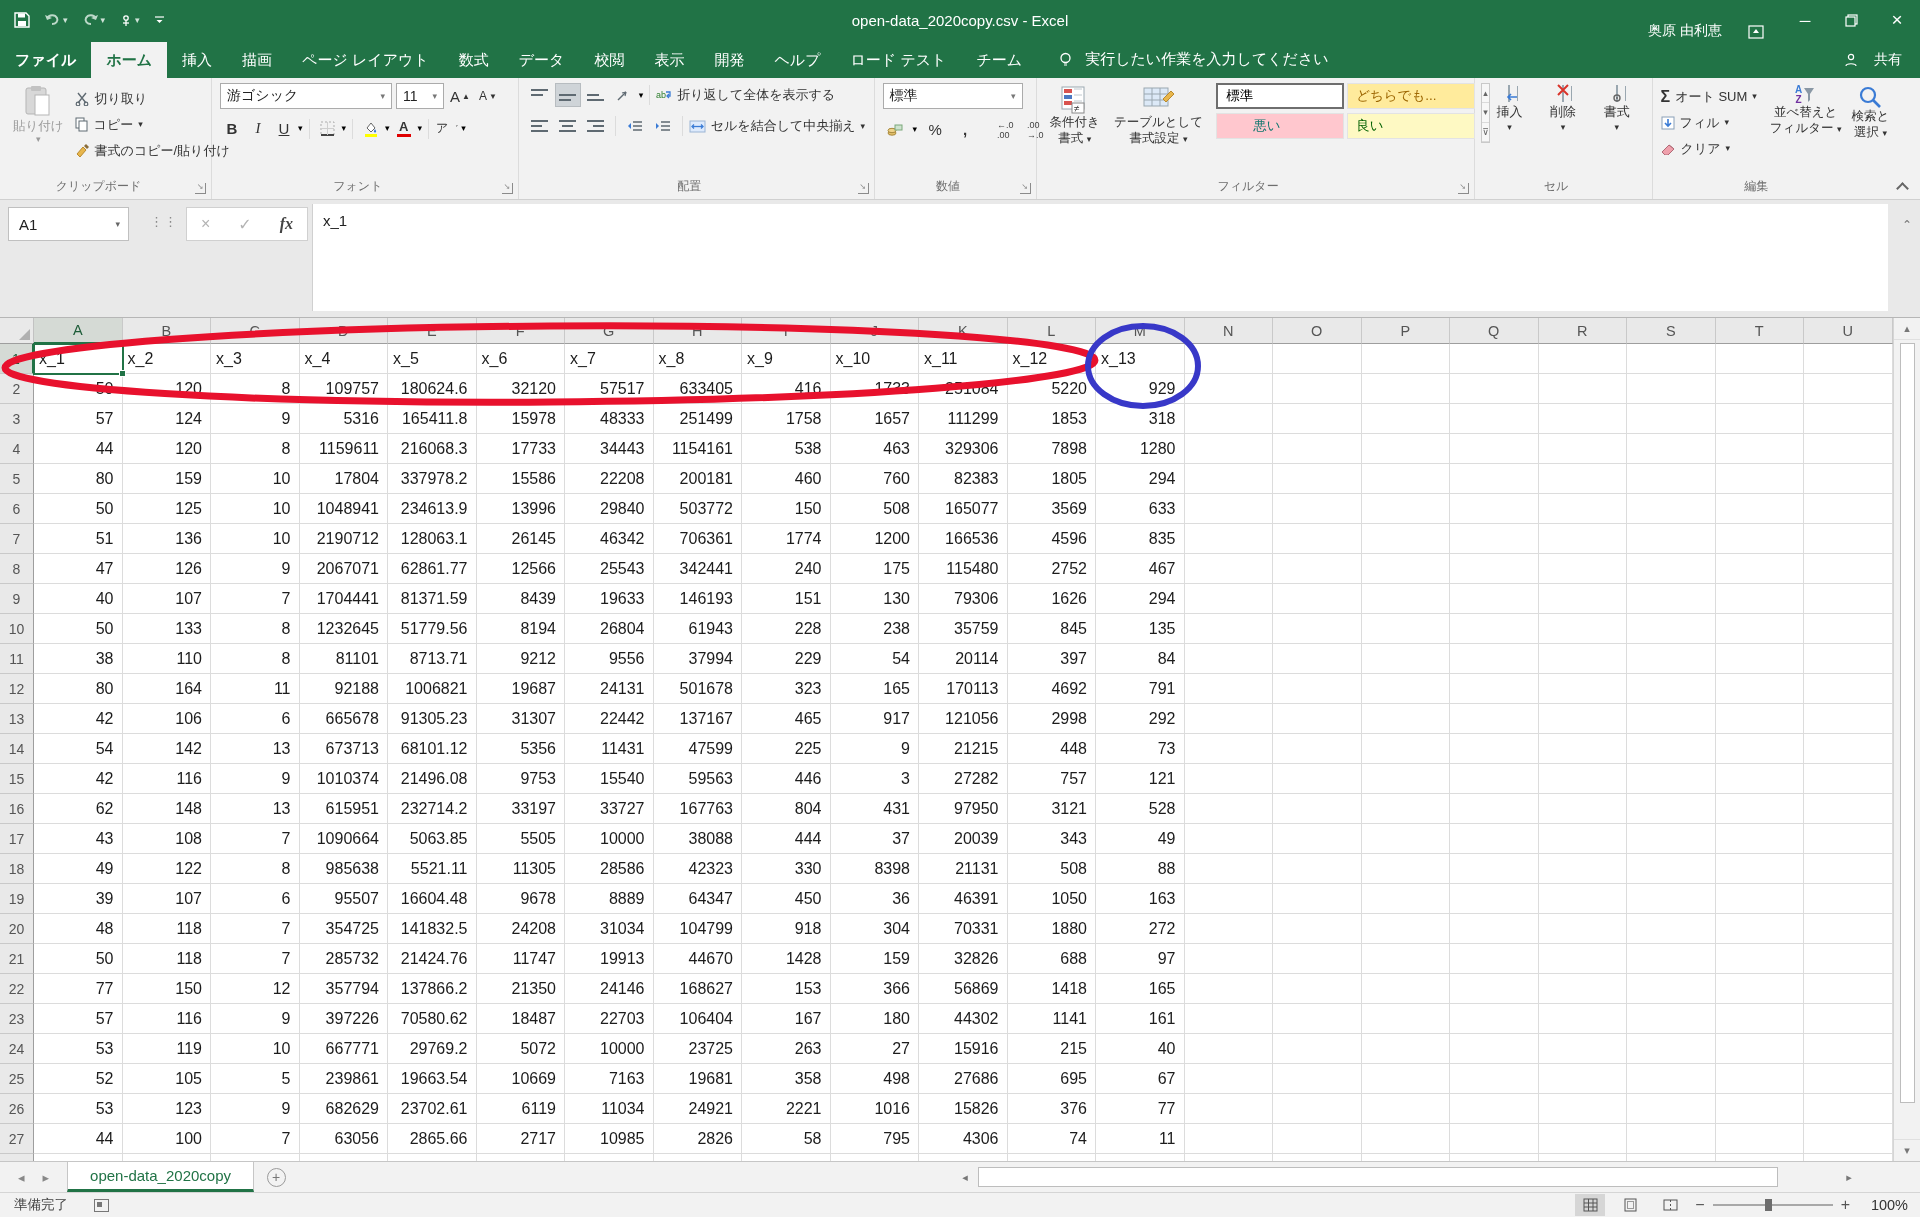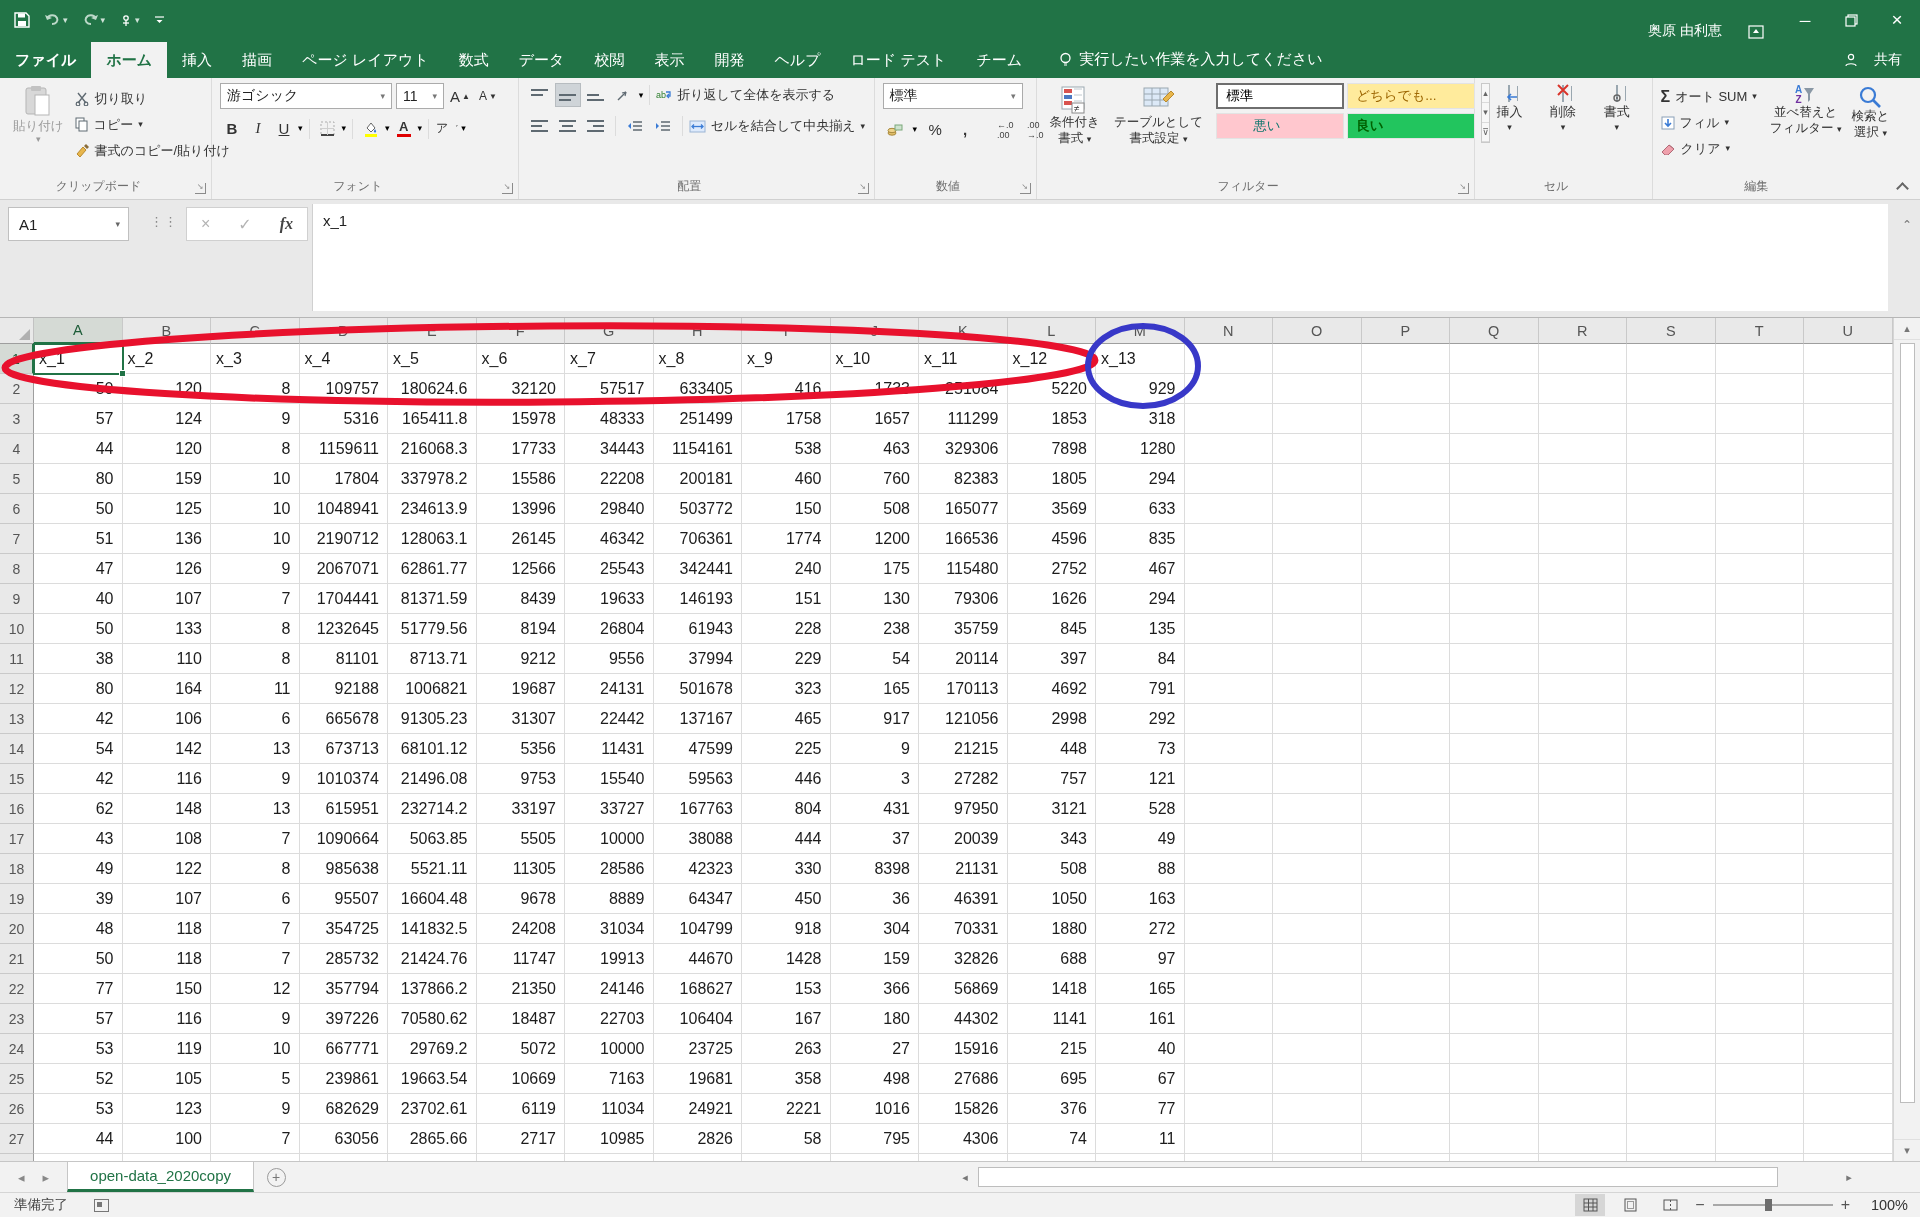--- a/index.html
+++ b/index.html
@@ -14,21 +14,21 @@
 .title-right{margin-left:auto;display:flex;align-items:flex-end;height:100%}
 .username{font-size:14px;margin-right:26px}
 .wbtn{width:46px;height:40px;display:flex;align-items:center;justify-content:center;color:#fff;font-size:15px}
 .ribopt{margin-right:18px}
 
 
 .tabrow{position:absolute;top:40px;left:0;width:1920px;height:38px;background:#217346;display:flex;align-items:flex-end;color:#fff}
 .rtab{padding:9px 15px 8px;font-size:15px;white-space:nowrap}
 .rtab.file{background:#217346;font-weight:bold}
 .rtab.active{background:#f2f2f2;color:#217346;font-weight:bold}
-.tellme{display:flex;align-items:center;gap:7px;margin-left:22px;padding-bottom:9px;font-size:15px;color:#fff}
+.tellme{display:flex;align-items:center;gap:13px;margin-left:22px;padding-bottom:9px;font-size:15px;color:#fff}
 .share{margin-left:auto;display:flex;align-items:center;gap:16px;font-size:14px;padding:0 18px 9px}
 
 
 .ribbon{position:absolute;top:78px;left:0;width:1920px;height:122px;background:#f2f2f2;border-bottom:1px solid #d0d0d0;display:flex}
 .rgroup{position:relative;height:121px;border-right:1px solid #dcdcdc;padding:5px 8px 22px}
 .rlabel{position:absolute;bottom:4px;left:0;right:14px;text-align:center;font-size:12px;color:#6e6e6e;white-space:nowrap}
 .launcher{position:absolute;bottom:5px;right:5px;width:11px;height:11px;border-right:1px solid #8b8b8b;border-bottom:1px solid #8b8b8b;color:#8b8b8b;font-size:8px;line-height:8px;text-align:center}
 .icon{display:inline-flex;align-items:center;justify-content:center}
 .sbtn{display:flex;align-items:center;gap:5px;font-size:13px;color:#333;height:23px;white-space:nowrap}
 .bigbtn{display:flex;flex-direction:column;align-items:center;justify-content:flex-start;font-size:12.5px;color:#333;text-align:center;padding:2px 5px;white-space:nowrap}
@@ -142,20 +142,21 @@
         </svg>
       <span class="dd">▾</span>
     </span>
     <span class="qbtn">
       <svg width="11" height="12" viewBox="0 0 11 12">
           <path d="M1 3 h9" stroke="#fff" stroke-width="1.2"></path>
           <path d="M2.5 6 L5.5 9 L8.5 6 Z" fill="#fff"></path>
         </svg>
     </span>
   </div>
+  <div class="title-center">open-data_2020copy.csv - Excel</div>
   <div class="title-right">
     <span class="username">奥原 由利恵</span>
     <span class="ribopt icon">
       <svg width="16" height="16" viewBox="0 0 16 16">
           <rect x="1" y="2" width="14" height="12" fill="none" stroke="#fff" stroke-width="1.2"></rect>
           <path d="M8 5 L5 9 h6 Z" fill="#fff"></path>
         </svg>
     </span>
     <span class="wbtn">─</span>
     <span class="wbtn">
@@ -436,21 +437,21 @@
             <path d="M1 9 h24 M1 15 h24 M9 3 v18 M17 3 v18" stroke="#9aa7b0"></path>
             <path d="M20 14 L28 6 l3 3 -8 8 Z" fill="#e8b64c" stroke="#b98a2e"></path>
           </svg>
         <span class="bl">テーブルとして</span>
         <span class="bl"><span>書式設定</span> <span class="dd">▾</span></span>
       </div>
       <div style="display:grid;grid-template-columns:130px 130px;grid-auto-rows:29px;gap:1px;margin-left:4px">
         <div class="stylecell" id="style-0" style="border: 2px solid rgb(110, 110, 110); background: rgb(255, 255, 255); color: rgb(0, 0, 0);">標準</div>
         <div class="stylecell" id="style-1" style="background: rgb(255, 235, 156); color: rgb(156, 101, 0);">どちらでも...</div>
         <div class="stylecell" id="style-2" style="background: rgb(255, 199, 206); color: #0f766e; padding-left: 36px;">悪い</div>
-        <div class="stylecell" id="style-3" style="background: #22c55e; color: rgb(0, 97, 0); font-weight: bold;">良い</div>
+        <div class="stylecell" id="style-3" style="background: #fef9c3; color: rgb(0, 97, 0);">良い</div>
       </div>
       <div class="gal-scroll" style="height:60px">
         <div>▴</div>
         <div>▾</div>
         <div>⊽</div>
       </div>
     </div>
     <div class="rlabel">フィルター</div>
     <div class="launcher">↘</div>
   </div>

